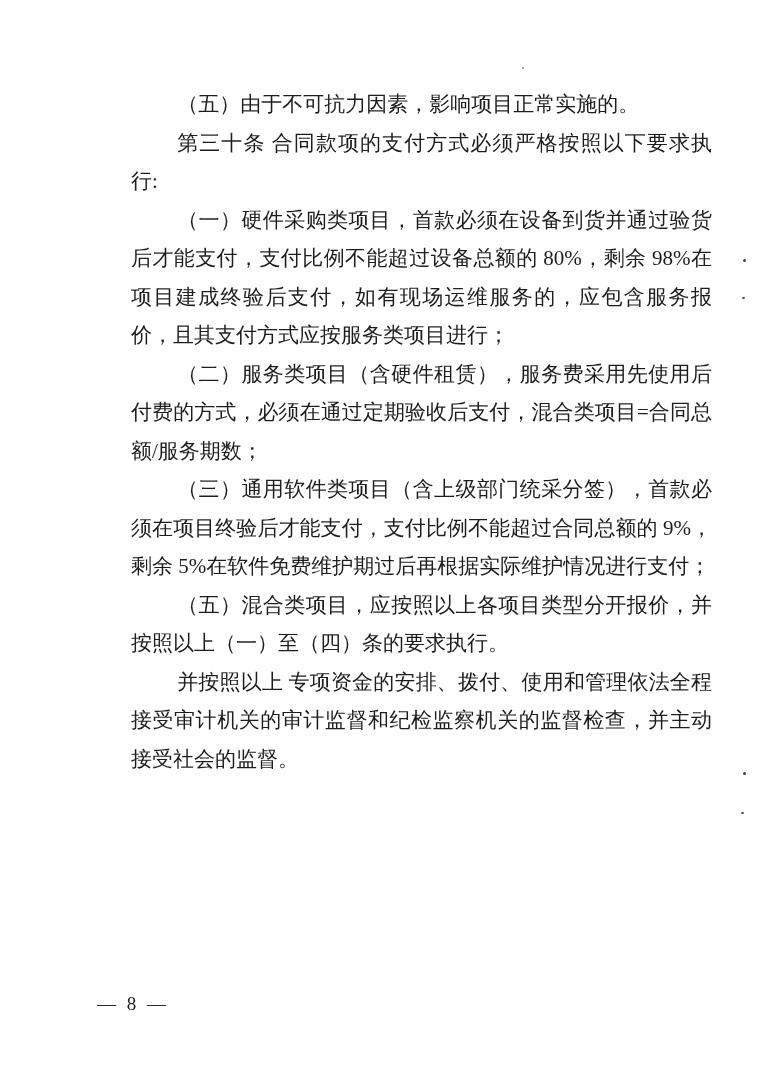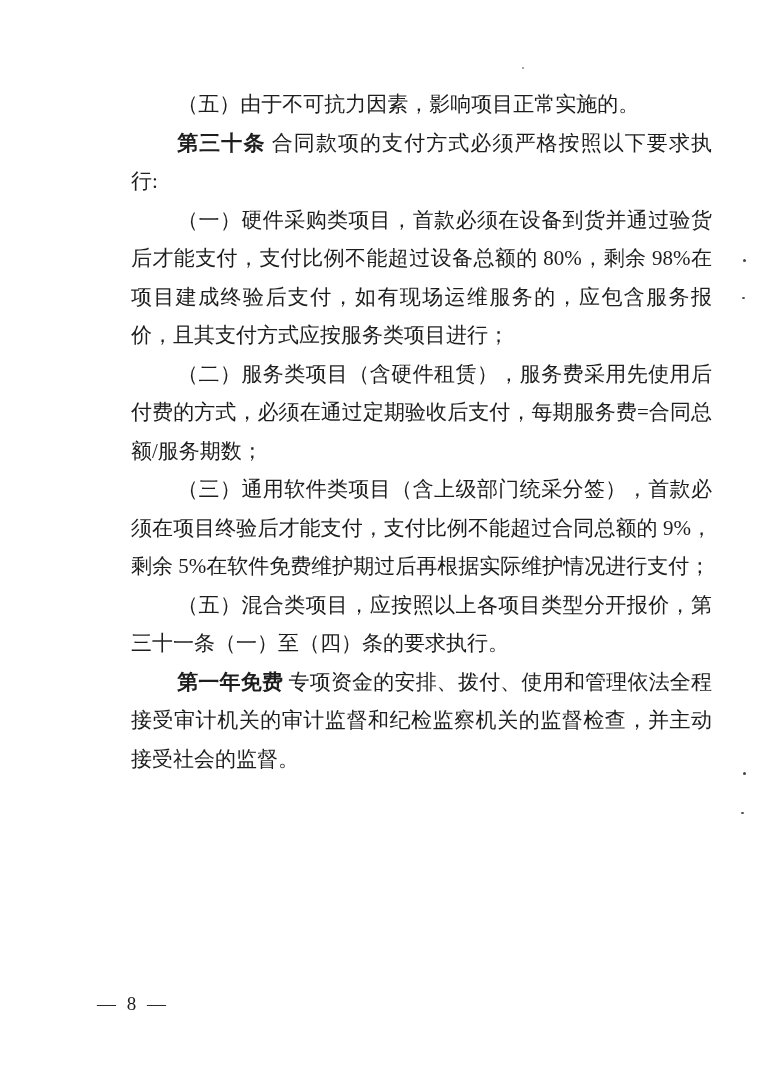--- a/index.html
+++ b/index.html
@@ -23,21 +23,21 @@
     font-size:21px;
     line-height:38.5px;
     text-align:justify;
     margin-left:32px;
   }
   .para {
     margin:0;
     text-indent:2.2em;
     word-break:break-all;
   }
-  .article-no { font-weight:bold; }
+  .article-no { font-weight:normal; }
   .footer {
     position:absolute;
     left:97px; top:993px;
     color:var(--ink);
     font-size:19px;
     letter-spacing:3px;
     white-space:pre;
   }
   .speck {
     position:absolute;
@@ -56,28 +56,28 @@
 <div class="sheet">
 
   <div class="content">
 
     <p class="para">（五）由于不可抗力因素，影响项目正常实施的。</p>
 
     <p class="para"><span class="article-no">第三十条</span><span> 合同款项的支付方式必须严格按照以下要求执行:</span></p>
 
     <p class="para">（一）硬件采购类项目，首款必须在设备到货并通过验货后才能支付，支付比例不能超过设备总额的 80%，剩余 98%在项目建成终验后支付，如有现场运维服务的，应包含服务报价，且其支付方式应按服务类项目进行；</p>
 
-    <p class="para">（二）服务类项目（含硬件租赁），服务费采用先使用后付费的方式，必须在通过定期验收后支付，每期服务费=合同总额/服务期数；</p>
+    <p class="para">（二）服务类项目（含硬件租赁），服务费采用先使用后付费的方式，必须在通过定期验收后支付，混合类项目=合同总额/服务期数；</p>
 
     <p class="para">（三）通用软件类项目（含上级部门统采分签），首款必须在项目终验后才能支付，支付比例不能超过合同总额的 9%，剩余 5%在软件免费维护期过后再根据实际维护情况进行支付；</p>
 
 
-    <p class="para">（五）混合类项目，应按照以上各项目类型分开报价，第三十一条（一）至（四）条的要求执行。</p>
+    <p class="para">（五）混合类项目，应按照以上各项目类型分开报价，并按照以上（一）至（四）条的要求执行。</p>
 
-    <p class="para"><span class="article-no">第一年免费</span><span> 专项资金的安排、拨付、使用和管理依法全程接受审计机关的审计监督和纪检监察机关的监督检查，并主动接受社会的监督。</span></p>
+    <p class="para"><span class="article-no">并按照以上</span><span> 专项资金的安排、拨付、使用和管理依法全程接受审计机关的审计监督和纪检监察机关的监督检查，并主动接受社会的监督。</span></p>
 
   </div>
 
   <div class="footer">— 8 —</div>
 
   <span class="speck s1"></span>
   <span class="speck s2"></span>
   <span class="speck s3"></span>
   <span class="speck s4"></span>
   <span class="speck s5"></span>

